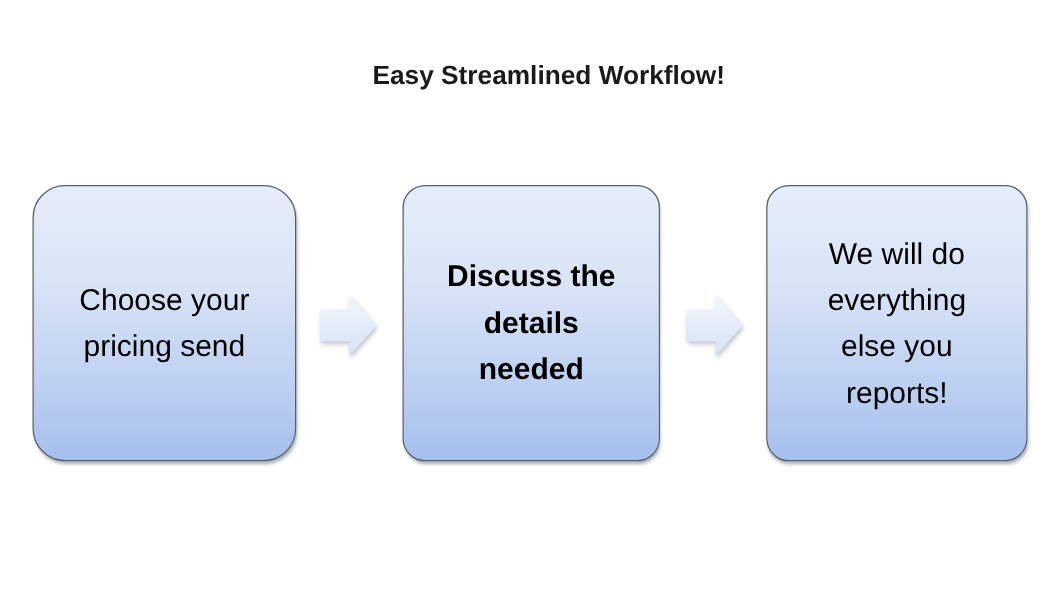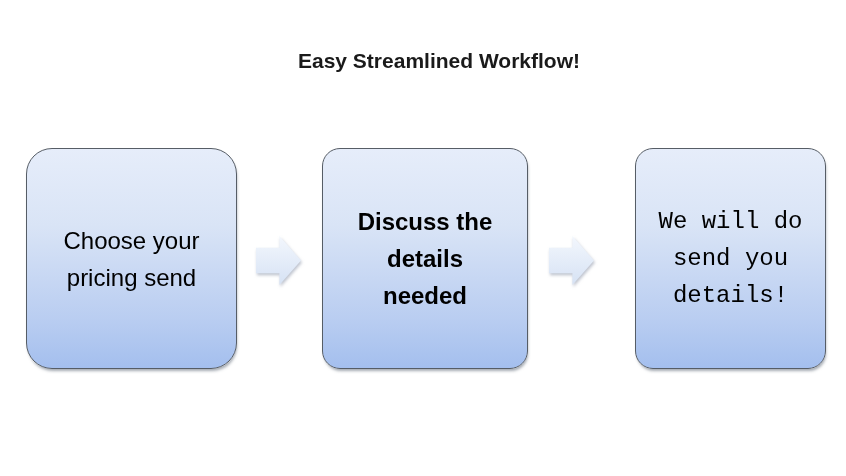--- a/index.html
+++ b/index.html
@@ -45,21 +45,21 @@
     box-sizing: border-box;
   }
   .step-text {
     font-size: 24px;
     line-height: 37px;
     color: var(--step-text-color, #000000);
   }
   .step-text .line { display: block; }
   .step-1 { left: 26px;  width: 211px; border-radius: 26px; }
   .step-2 { left: 322px; width: 206px; font-weight: bold; }
-  .step-3 { left: 635px; width: 191px; font-family: Liberation Mono, monospace; }
+  .step-3 { left: 613px; width: 209px; }
 
   .arrow-wrap {
     position: absolute;
     top: 236px;
     width: 45px;
     height: 49px;
     filter: drop-shadow(1.5px 2px 1.5px rgba(125, 135, 158, 0.5));
   }
   .arrow-wrap .arrow-shape {
     width: 100%;
@@ -98,18 +98,19 @@
     </div>
   </div>
 
   <div class="arrow-wrap arrow-2">
     <div class="arrow-shape"></div>
   </div>
 
   <div class="step step-3">
     <div class="step-text">
       <span class="line">We will do</span>
-      <span class="line">send you</span>
-      <span class="line">details!</span>
+      <span class="line">everything</span>
+      <span class="line">else you</span>
+      <span class="line">reports!</span>
     </div>
   </div>
 
 </div>
 
 </body></html>

